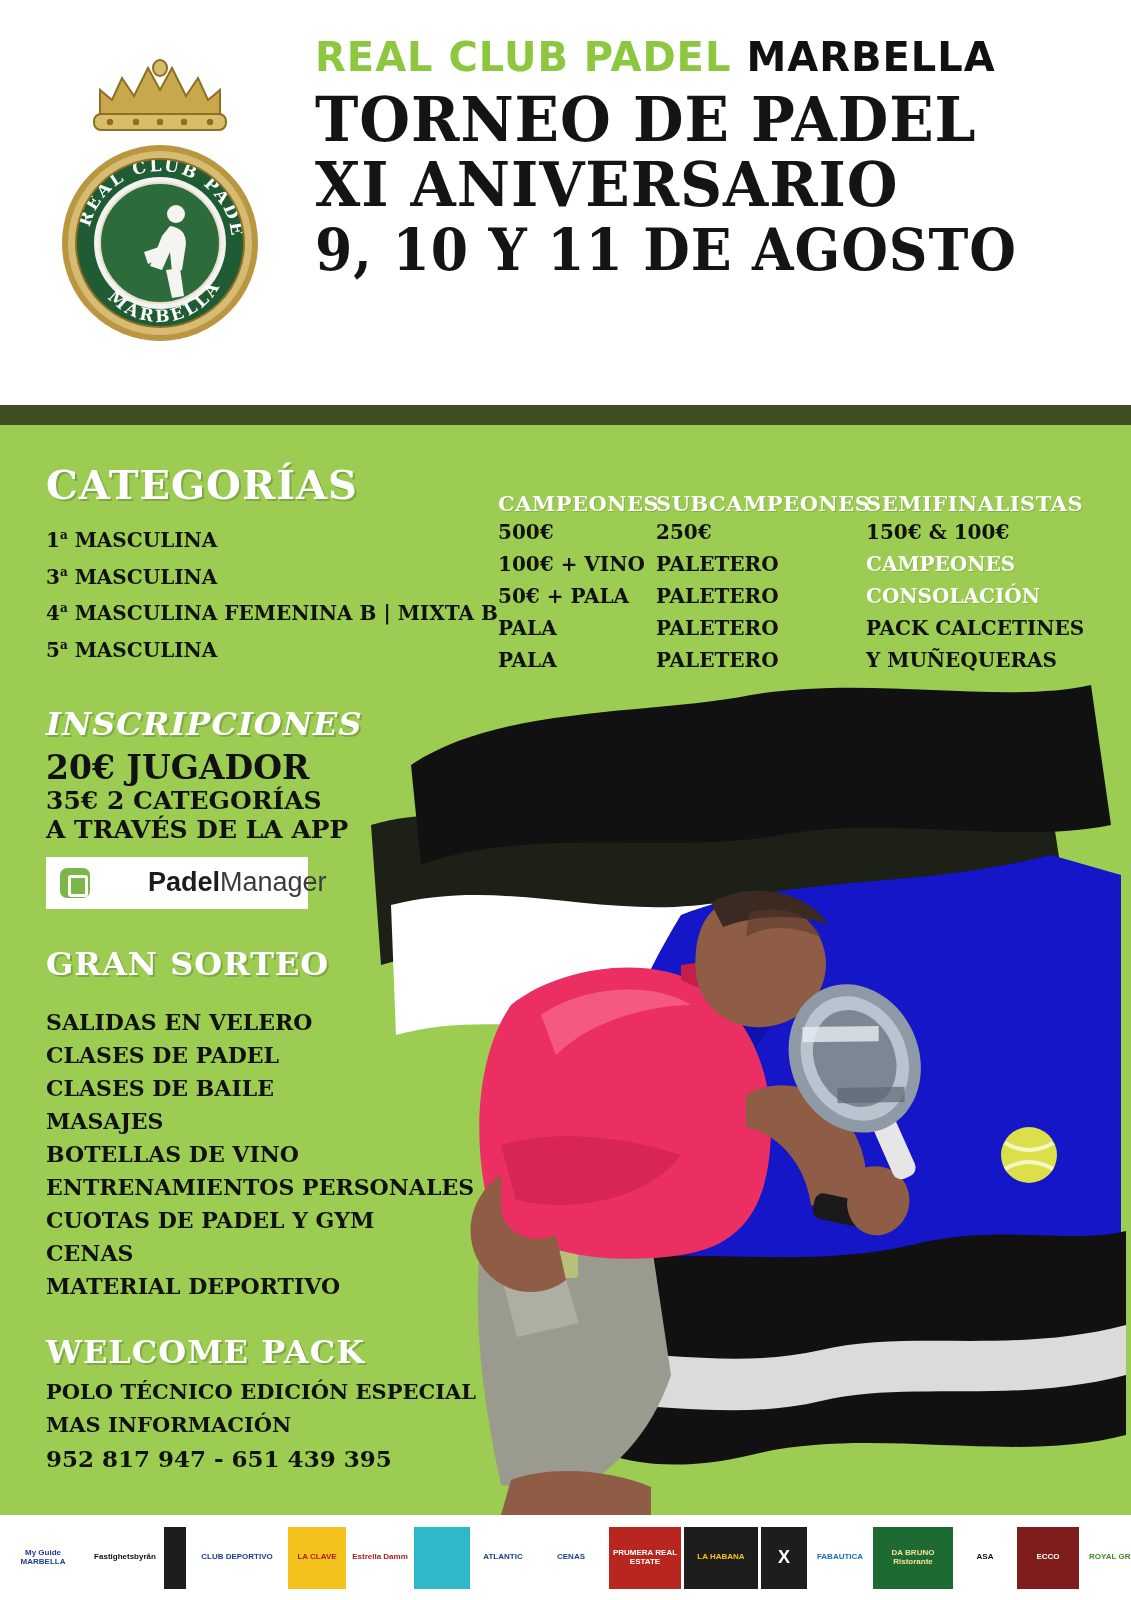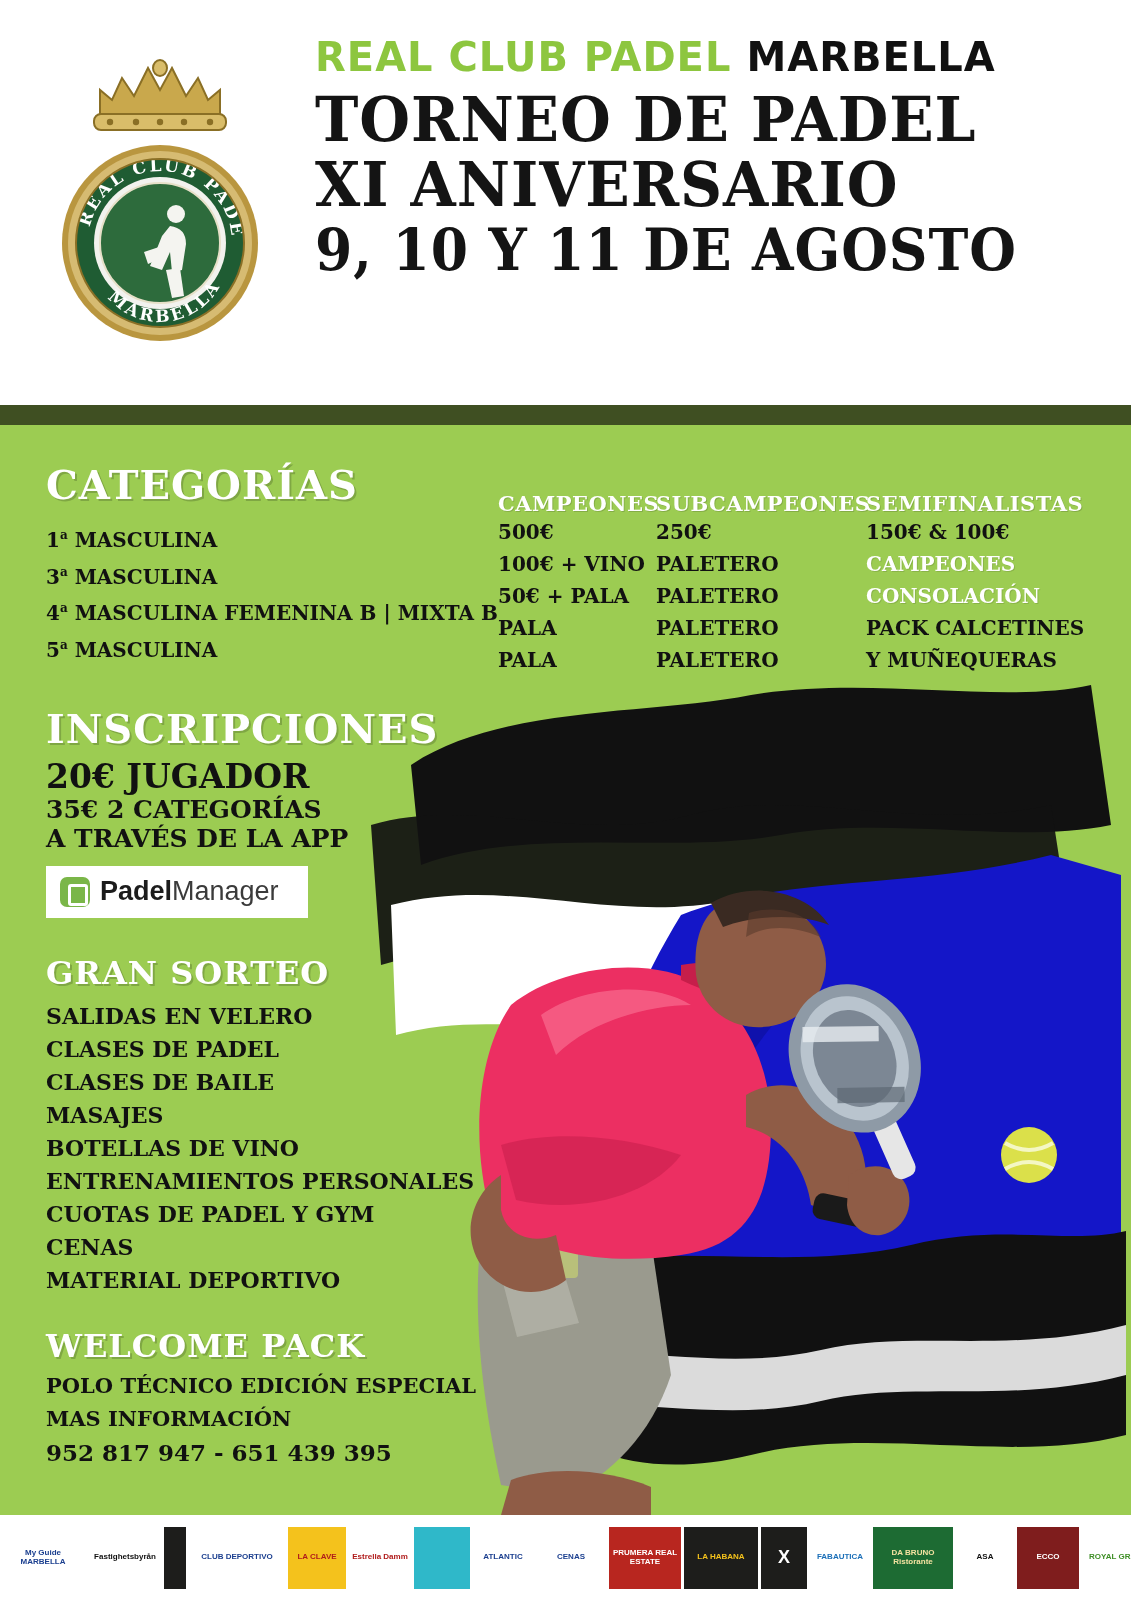--- a/index.html
+++ b/index.html
@@ -90,50 +90,50 @@
   .cat-name { display: inline-block; min-width: 215px; }
 
   
   .left-col { position: absolute; left: 46px; top: 300px; width: 430px; z-index: 4; }
 
   .h-sub {
     font-family: "DejaVu Serif", serif; font-weight: bold;
     color: #ffffff; letter-spacing: 1px;
     text-shadow: 2px 2px 0 rgba(0,0,0,0.18);
   }
-  .h-inscr { font-size: 40px; }
+  .h-inscr { font-size: 32px; font-style: italic; }
   .insc-big {
     font-family: "DejaVu Serif", serif; font-weight: bold;
     font-size: 33px; color: #111111; margin-top: 8px; line-height: 1.05;
   }
   .insc-mid {
     font-family: "DejaVu Serif", serif; font-weight: bold;
     font-size: 25px; color: #111111; line-height: 1.18;
   }
 
   .pm-badge {
     margin-top: 12px; width: 262px; height: 52px; background: #ffffff;
-    display: flex; align-items: center; padding-left: 14px;
+    display: flex; align-items: center; padding-left: 14px; gap: 48px;
   }
   .pm-logo {
     width: 30px; height: 30px; border-radius: 7px; background: #7ab648;
     position: relative; flex: 0 0 auto;
   }
   .pm-logo:before {
     content: ""; position: absolute; left: 8px; top: 7px;
     width: 14px; height: 16px; border: 3px solid #ffffff; border-radius: 3px;
   }
   .pm-text {
     margin-left: 10px; font-family: "Liberation Sans", sans-serif;
     font-size: 27px; color: #3b3b3b; white-space: nowrap;
   }
   .pm-text b { font-weight: bold; color: #1c1c1c; }
 
   .h-sorteo { font-size: 32px; margin-top: 36px; }
-  .sorteo-list { margin-top: 8px; }
+  .sorteo-list { margin-top: 23px; }
   .sorteo-item {
     font-family: "DejaVu Serif", serif; font-weight: bold;
     font-size: 22px; color: #111111; line-height: 33px; white-space: nowrap;
   }
 
   .h-welcome { font-size: 32px; margin-top: 30px; }
   .welcome-line {
     font-family: "DejaVu Serif", serif; font-weight: bold;
     font-size: 21px; color: #111111; margin-top: 8px; white-space: nowrap;
   }

